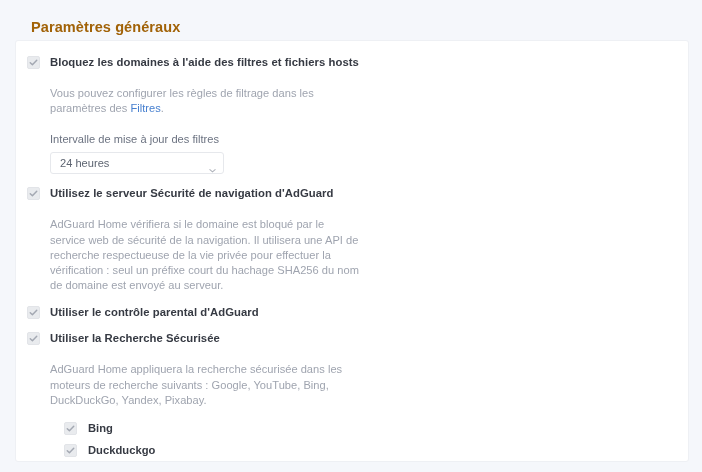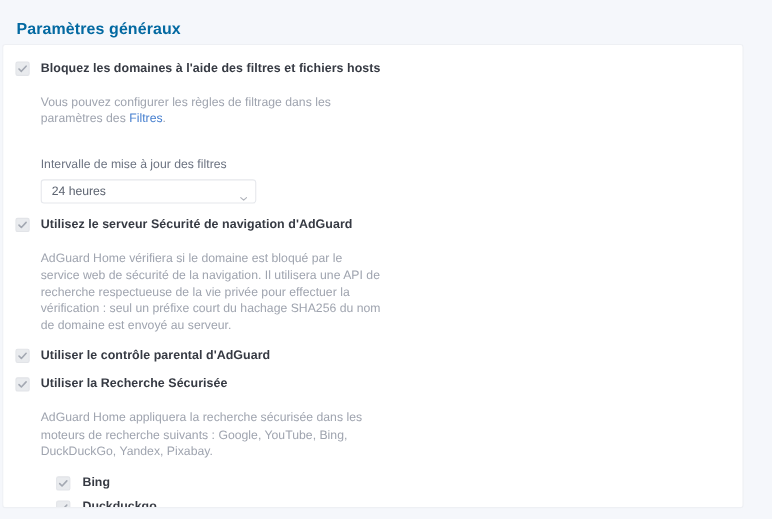--- a/index.html
+++ b/index.html
@@ -10,30 +10,30 @@
     width: 702px;
     height: 472px;
     background: #f5f7fb;
     font-family: "Liberation Sans", sans-serif;
     -webkit-font-smoothing: antialiased;
     overflow: hidden;
   }
 
   .page-title {
     position: absolute;
-    left: 15px;
+    left: 31px;
     top: 9px;
     font-size: 14.5px;
-    color: #0369a1;
+    color: #a16207;
     letter-spacing: .1px;
   }
 
   .card {
     position: absolute;
-    left: 2px;
+    left: 15px;
     top: 40px;
     width: 674px;
     height: 422px;
     background: #ffffff;
     border: 1px solid #eef0f4;
     border-radius: 3px;
     box-sizing: border-box;
     overflow: hidden;
   }
 
@@ -99,30 +99,30 @@
   .checkbox svg path {
     fill: none;
     stroke: #a3a8b2;
     stroke-width: 1.6;
     stroke-linecap: round;
     stroke-linejoin: round;
   }
 
   
   .interval-group {
-    margin-top: 28px;
+    margin-top: 17px;
   }
   .interval-label {
     font-size: 11.1px;
     color: #6b7280;
     letter-spacing: .02px;
   }
   .select {
     margin-top: 7px;
-    width: 196px;
+    width: 174px;
     height: 22px;
     border: 1px solid #e6e8ec;
     border-radius: 3px;
     background: #ffffff;
     box-sizing: border-box;
     display: flex;
     align-items: center;
     justify-content: space-between;
     padding: 0 7px 0 9px;
     cursor: pointer;

